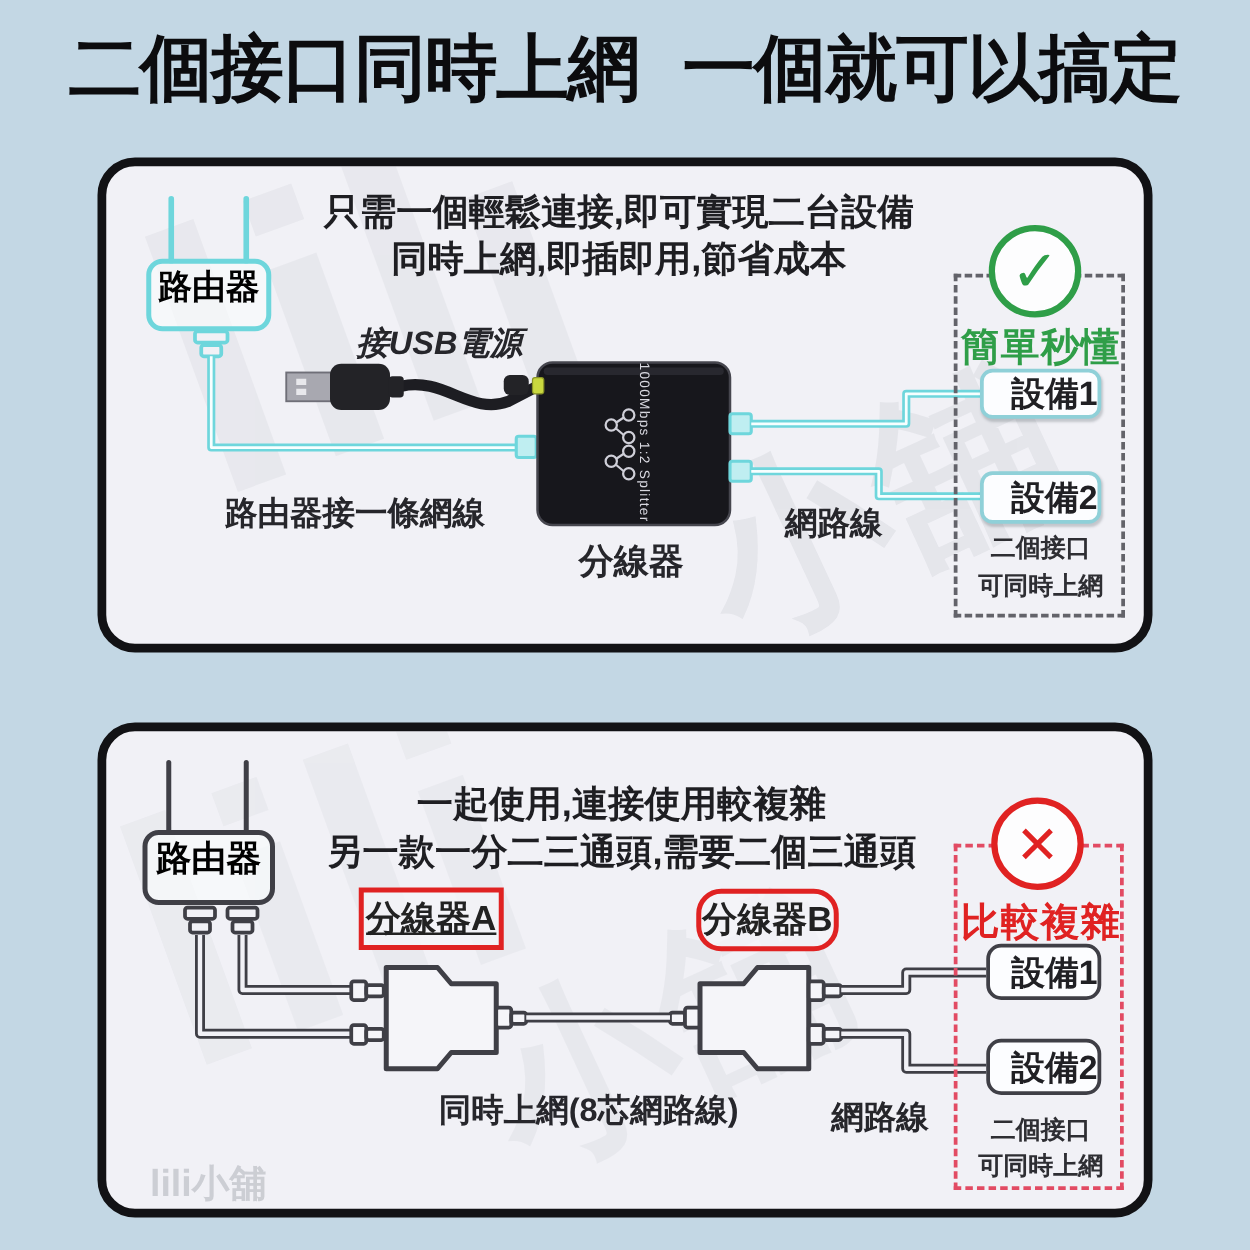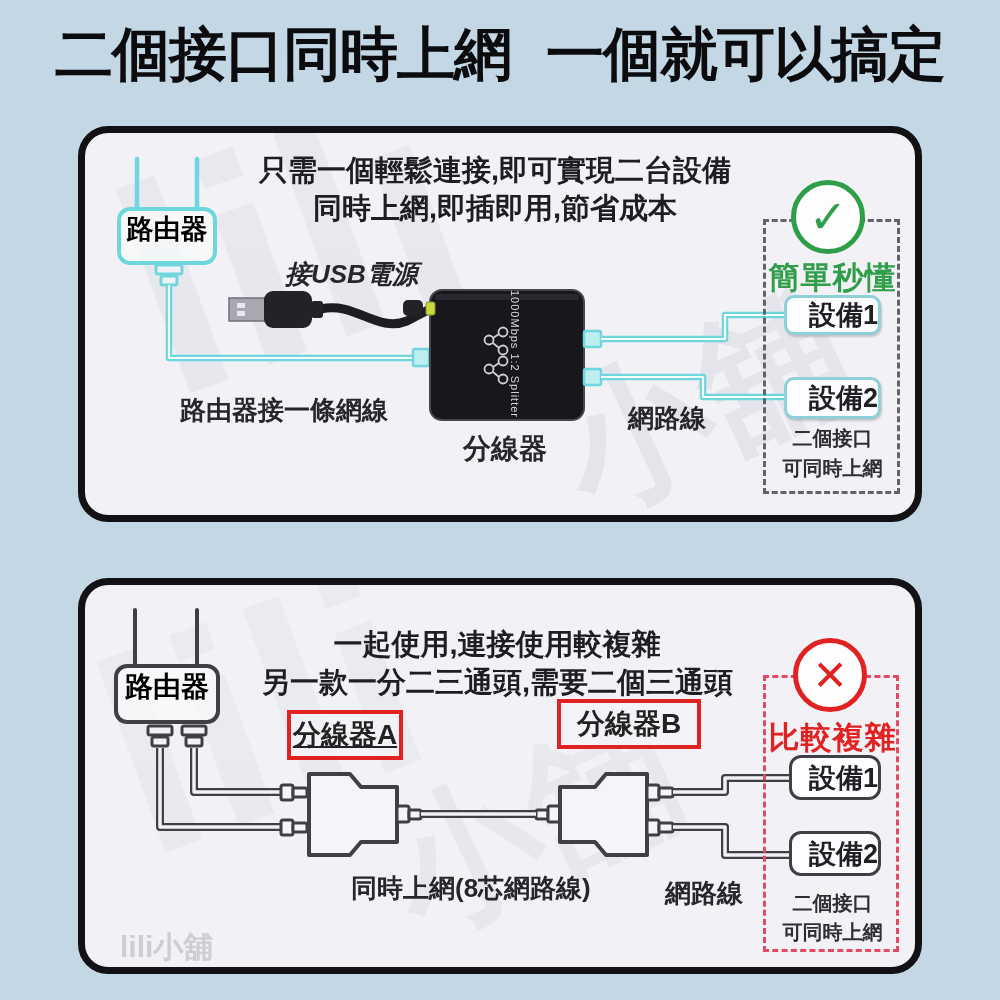--- a/index.html
+++ b/index.html
@@ -211,21 +211,21 @@
       <div>另一款一分二三通頭,需要二個三通頭</div>
     </div>
 
     <div class="router-box router-gray" style="left:29px;top:79px;width:106px;height:60px;">
       <span>路由器</span>
     </div>
 
     <div class="red-tag" style="left:202px;top:125px;width:116px;height:50px;text-decoration:underline;">
       <span>分線器A</span>
     </div>
-    <div class="red-tag" style="left:472px;top:114px;width:144px;height:50px;">
+    <div class="red-tag" style="left:472px;top:126px;width:114px;height:50px;border-radius:20px;">
       <span>分線器B</span>
     </div>
 
     <div class="lbl" style="left:266px;top:286px;font-size:26px;">同時上網(8芯網路線)</div>
     <div class="lbl" style="left:580px;top:291px;font-size:26px;">網路線</div>
 
     <div class="dashed-box dash-red" style="left:678px;top:90px;width:136px;height:277px;"></div>
 
     <div class="mark-circle" style="left:708px;top:53px;border:5px solid var(--red);font-size:42px;color:var(--red);">
       <span>✕</span>

